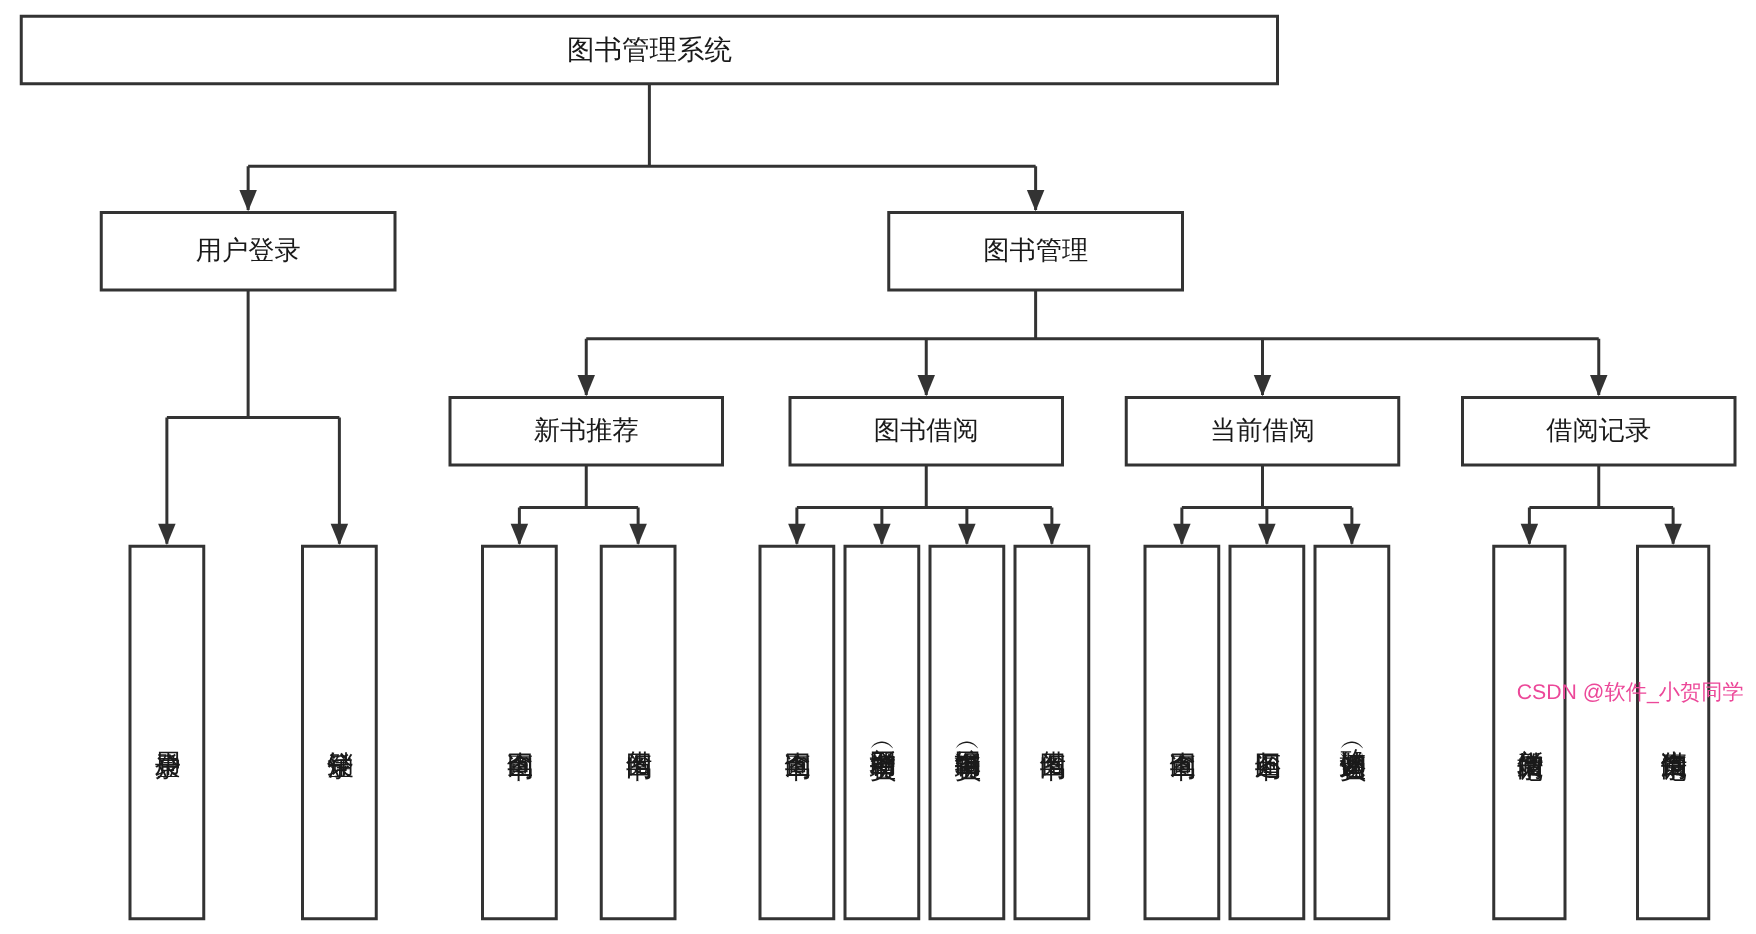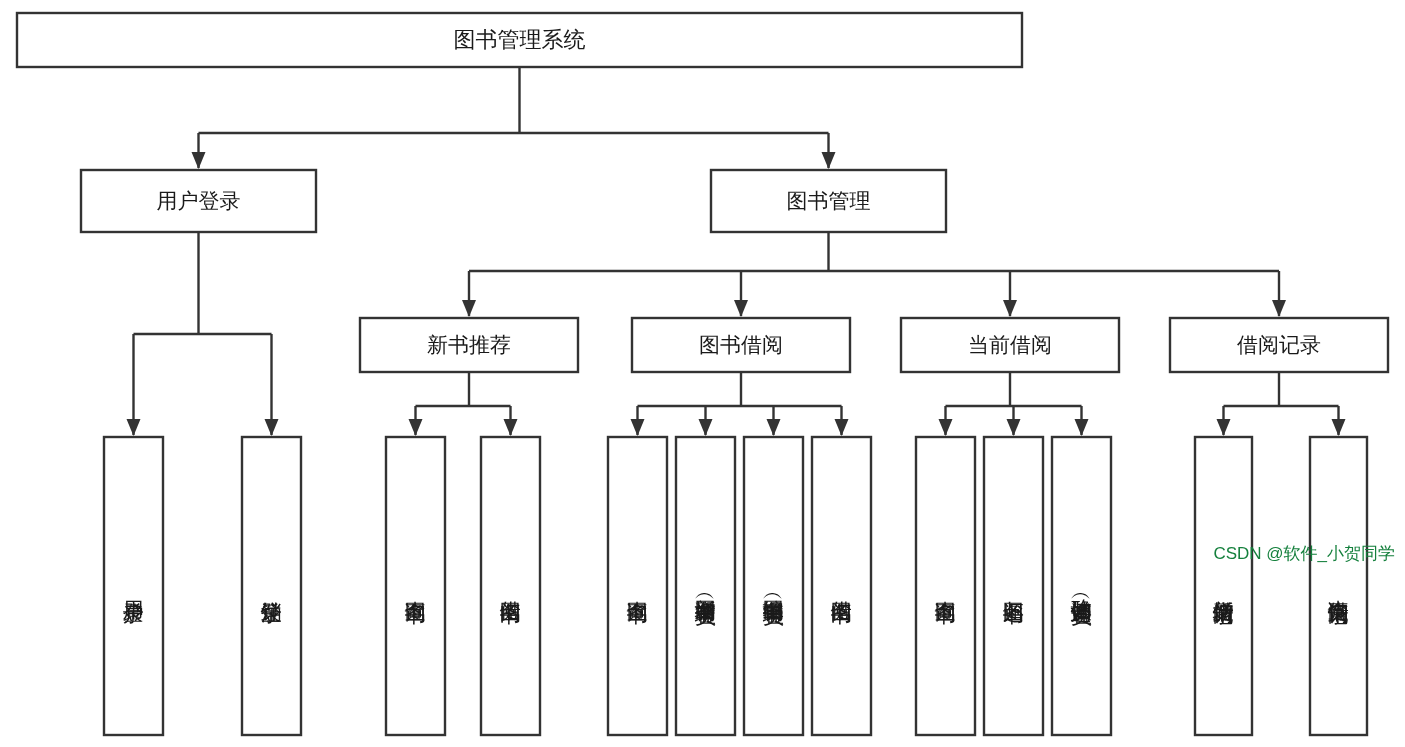--- a/index.html
+++ b/index.html
@@ -66,21 +66,21 @@
   .arrow-head {
     fill: #333333;
     stroke: none;
   }
   .watermark {
     position: absolute;
     right: 10px;
     bottom: 4px;
     font-family: "Liberation Sans", "DejaVu Sans", sans-serif;
     font-size: 17px;
-    color: #15803d;
+    color: #ec4899;
     white-space: nowrap;
     user-select: none;
   }
 </style>
 </head>
 <body>
 
 <div id="diagram-root">
 
   <svg class="diagram-canvas" id="diagram-svg" viewBox="0 0 1405 747" xmlns="http://www.w3.org/2000/svg">

